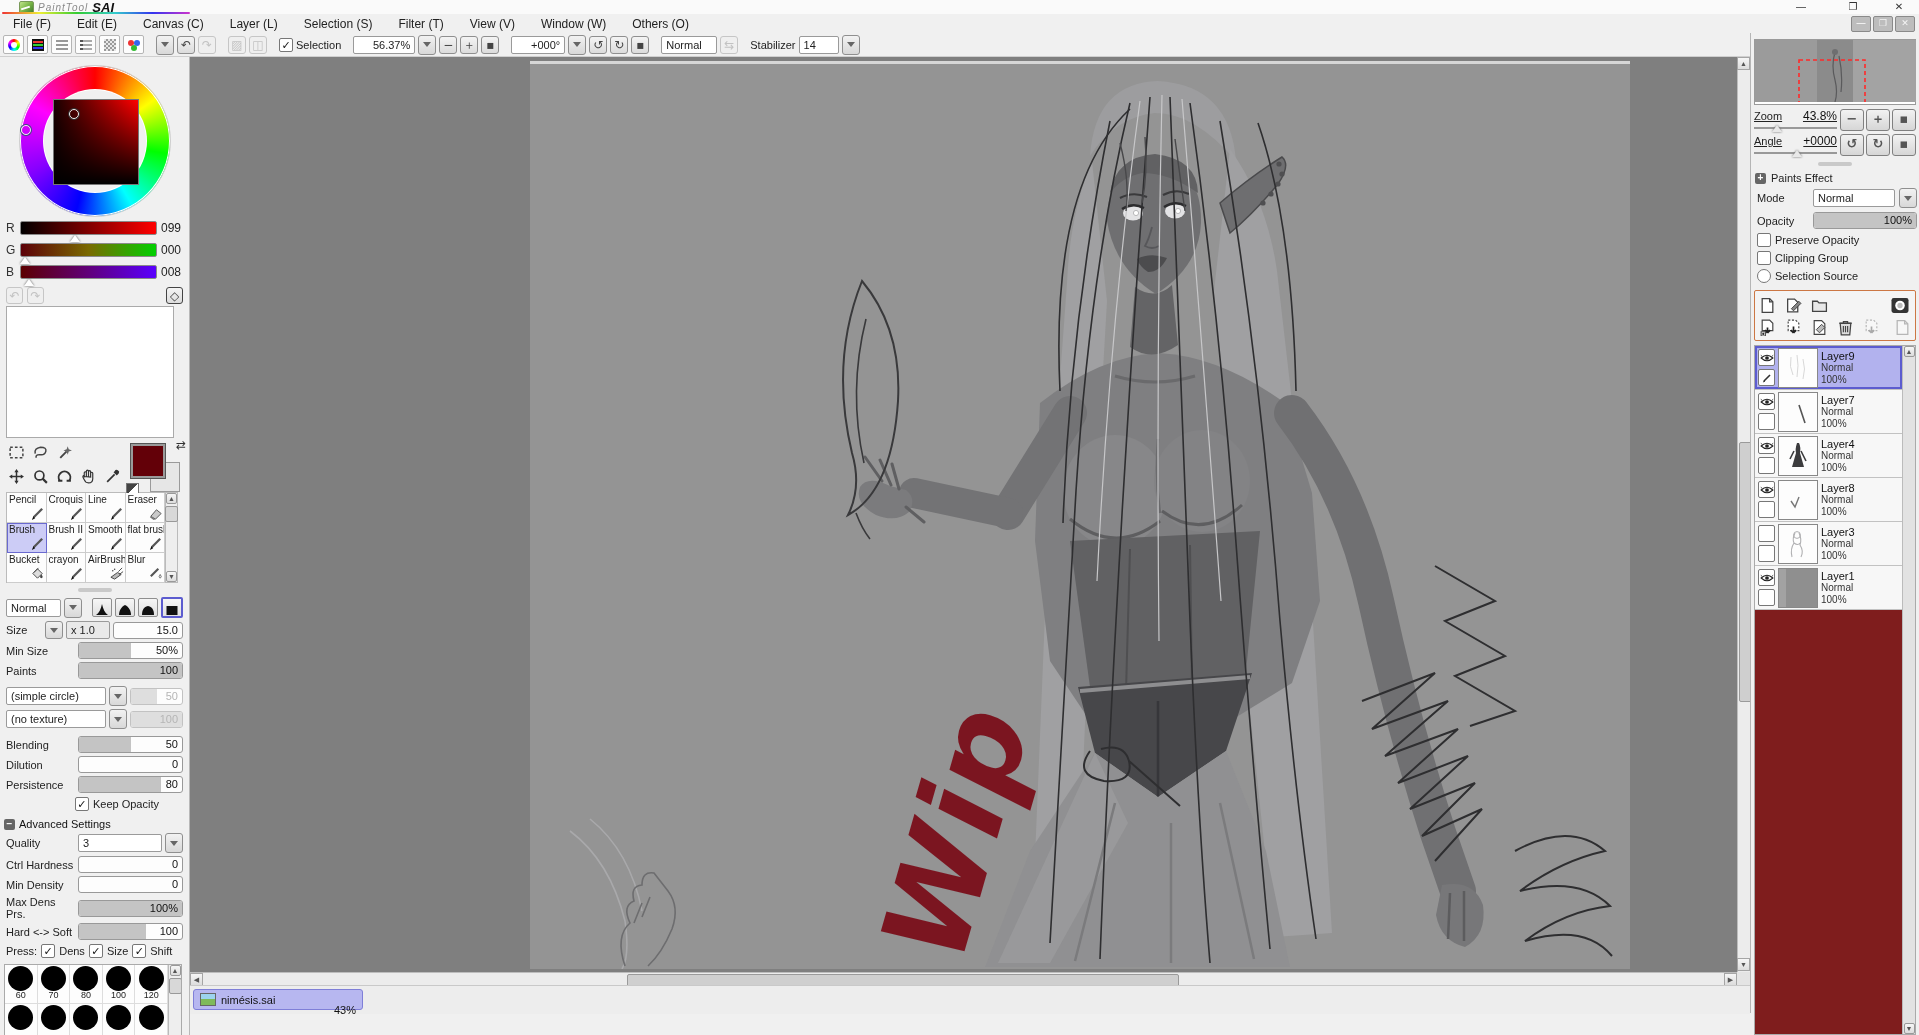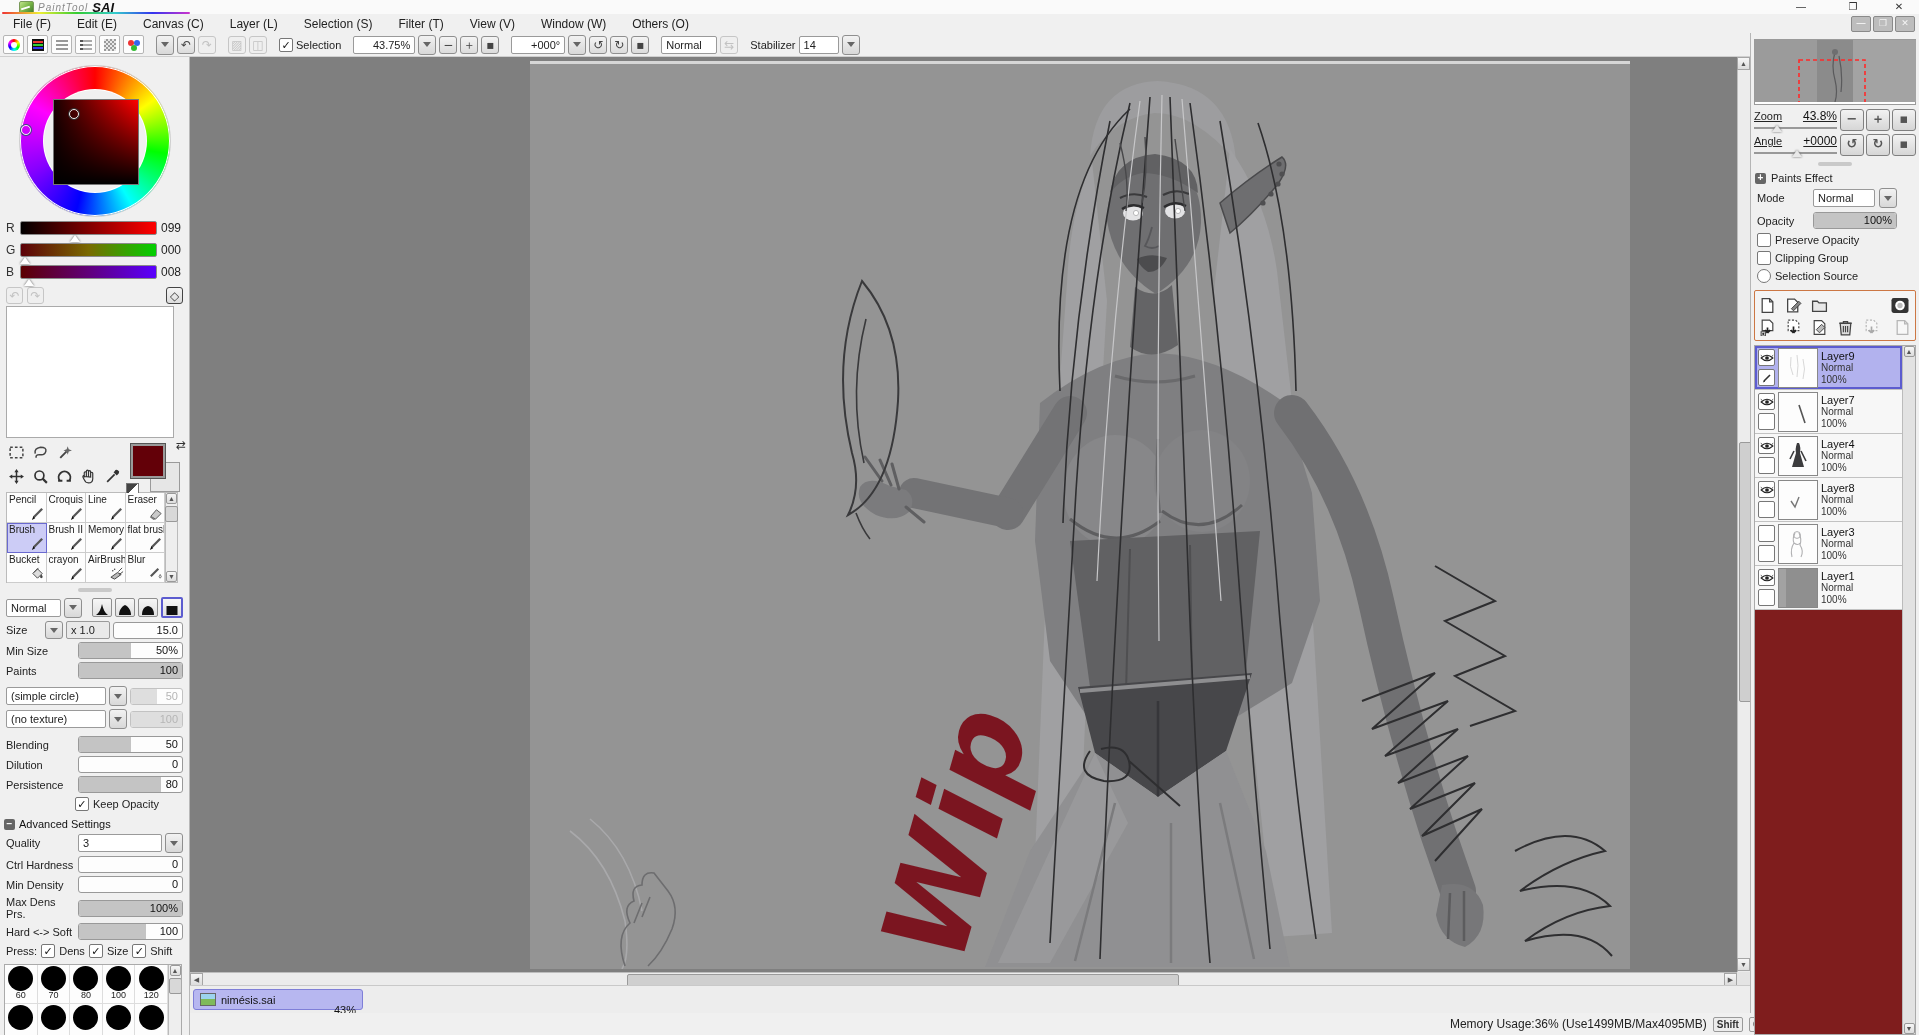--- a/index.html
+++ b/index.html
@@ -121,21 +121,21 @@
   .navleft{width:88px;text-decoration:underline;}
   .navline{display:flex;justify-content:space-between;font-size:11px;align-items:baseline;}
   .navval{font-size:12px;color:#111;}
   .slider{position:relative;height:8px;margin-top:1px;}
   .slider .rail{position:absolute;left:0;right:0;top:3px;height:2px;background:#999;}
   .slider .knob{position:absolute;top:1px;width:0;height:0;border-left:5px solid transparent;border-right:5px solid transparent;border-bottom:7px solid #e8e8e8;filter:drop-shadow(0 0 1px #666);}
   .navbtns{display:flex;gap:2px;margin-left:auto;}
   .navbtn{width:22px;height:20px;border:1px solid #808080;border-radius:3px;background:linear-gradient(#f2f2f2,#d6d6d6);font-size:13px;font-weight:bold;color:#555;text-align:center;line-height:18px;}
   .pehdr{display:flex;align-items:center;gap:5px;margin:6px 4px 2px 4px;font-size:11px;}
   .boxplus{width:11px;height:11px;background:#666;border-radius:2px;color:#fff;font-size:10px;line-height:10px;text-align:center;font-weight:bold;}
-  .perow{display:flex;align-items:center;margin:4px 22px 0 6px;gap:4px;}
+  .perow{display:flex;align-items:center;margin:4px 2px 0 6px;gap:4px;}
   .perow .plbl{width:52px;font-size:11px;}
   #layerbtns{margin:7px 3px 0 3px;border:1px solid #cc7744;border-radius:2px;background:#f4f4f4;padding:3px 4px 2px 4px;}
   .lbrow{display:flex;align-items:center;gap:9px;height:22px;}
   .lbrow .pushr{margin-left:auto;}
   .dim{opacity:.35;}
   #layerlist{margin:4px 3px 0 3px;height:688px;border:1px solid #aaa;background:#7f1d1d;position:relative;overflow:hidden;}
   .lrows{position:absolute;left:0;top:0;right:13px;}
   .lrow{position:relative;height:44px;border-bottom:1px solid #c2c2c2;background:#f7f7f7;display:flex;align-items:center;gap:3px;padding-left:3px;box-sizing:border-box;}
   .lrow.sel{background:#b2b2ee;box-shadow:inset 0 0 0 2px #5c5ccf;}
   .lchecks{display:flex;flex-direction:column;gap:3px;}
@@ -321,21 +321,21 @@
       </div>
     <div class="btn glyph">↶</div>
     <div class="btn glyph gray">↷</div>
     <span class="sep"></span>
     <div class="btn gray">▨</div>
     <div class="btn gray">◫</div>
     <span class="sep"></span>
     <span class="chk">✓</span>
     <span>Selection</span>
     <span class="sep"></span>
-    <div class="ibox" style="width:52px;justify-content:flex-end">43.75%</div>
+    <div class="ibox" style="width:52px;justify-content:flex-end">56.37%</div>
     <div class="ddbtn">
         <span class="tri-d"></span>
       </div>
     <div class="btn glyph">−</div>
     <div class="btn glyph">＋</div>
     <div class="btn glyph">▪</div>
     <span class="sep"></span>
     <div class="ibox" style="width:44px;justify-content:flex-end">+000°</div>
     <div class="ddbtn">
         <span class="tri-d"></span>
@@ -474,21 +474,21 @@
               <use href="#sy-pen"></use>
             </svg>
           </div>
         <div class="tcell">
             <span class="tname">Brush II</span>
             <svg>
               <use href="#sy-pen"></use>
             </svg>
           </div>
         <div class="tcell">
-            <span class="tname">Memory</span>
+            <span class="tname">Smooth</span>
             <svg>
               <use href="#sy-pen"></use>
             </svg>
           </div>
         <div class="tcell">
             <span class="tname">flat brush</span>
             <svg>
               <use href="#sy-pen"></use>
             </svg>
           </div>
@@ -832,34 +832,20 @@
   </div>
 
   <div id="tabbar">
     <div id="doctab">
       <span id="tabicon"></span>
       <span id="tabname">nimésis.sai</span>
       <span id="tabzoom">43%</span>
     </div>
   </div>
 
-  <div id="statusbar">
-    <span id="memtext">Memory Usage:36% (Use1499MB/Max4095MB)</span>
-    <span class="kbadge">Shift</span>
-    <span class="kbadge">Ctrl</span>
-    <span class="kbadge">Alt</span>
-    <span class="kbadge">SPC</span>
-    <span class="kbadge icon"><svg width="11" height="11" viewBox="0 0 16 16">
-          <use href="#sy-move"></use>
-        </svg></span>
-    <span class="kbadge">Any</span>
-    <span class="kbadge icon"><svg width="11" height="11" viewBox="0 0 16 16">
-          <use href="#sy-pencil"></use>
-        </svg></span>
-  </div>
 
   <div id="rightpanel">
     <div id="navbox">
       <svg width="161" height="62">
         <rect x="0" y="0" width="161" height="62" fill="#9b9b9b"></rect>
         <rect x="62" y="0" width="36" height="62" fill="#8b8b8b"></rect>
         <rect x="98" y="0" width="63" height="62" fill="#a3a3a3"></rect>
         <path d="M80 12 Q76 26 80 40 Q83 52 80 62 M84 16 Q88 34 86 52" stroke="#5a5a5c" stroke-width="1.2" fill="none"></path>
         <circle cx="80" cy="12" r="3" fill="#6e6e70"></circle>
         <rect x="44" y="20" width="66" height="44" fill="none" stroke="#ff2a2a" stroke-width="1.6" stroke-dasharray="4 3"></rect>

